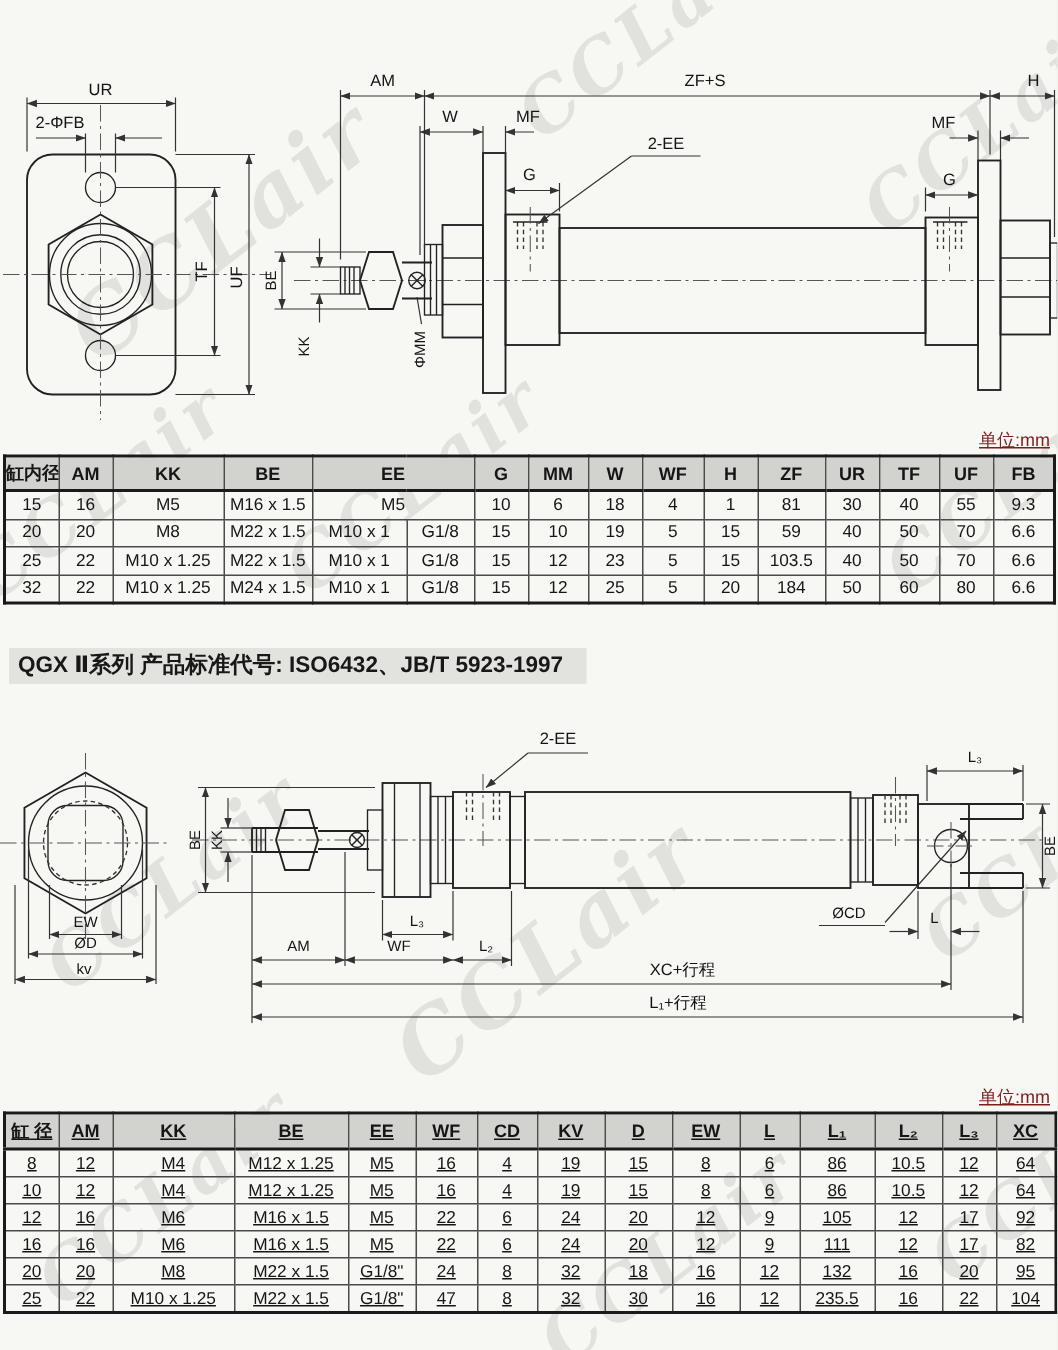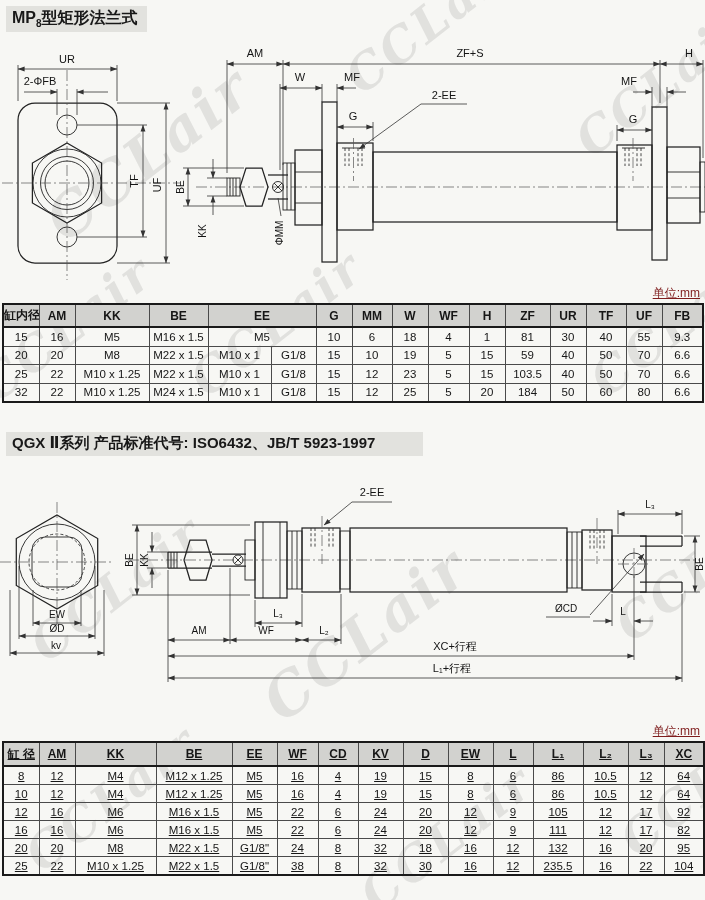--- a/index.html
+++ b/index.html
@@ -5,21 +5,21 @@
   html,body{margin:0;padding:0;background:#e9e9e7;}
   .page{position:relative;width:705px;height:900px;background:#f7f7f4;overflow:hidden;
         font-family:"Liberation Sans","DejaVu Sans",sans-serif;color:#1c1c1c;}
   .wm{position:absolute;font-family:"DejaVu Serif",serif;font-style:italic;font-weight:bold;
       font-size:48px;letter-spacing:3px;color:rgba(110,110,110,0.16);
       transform:rotate(-38deg);white-space:nowrap;pointer-events:none;z-index:1;}
   .wm.lg{font-size:58px;}
   .sec-title{position:absolute;z-index:3;font-weight:bold;font-size:16px;color:#181818;
       background:#e2e2de;padding:2px 9px 3px 6px;white-space:nowrap;}
   .sec-title sub{font-size:10px;}
-  #title-qgx{font-size:15px;top:432px;left:6px;padding-right:48px;}
+  #title-qgx{font-size:15px;top:432px;left:6px;padding-right:16px;}
   #title-mp8{top:6px;left:6px;}
   .unit{position:absolute;right:5px;z-index:3;font-size:12px;color:#7f1d1d;text-decoration:underline;}
   #unit1{top:285px;}
   #unit2{top:723px;}
   table.spec{position:absolute;left:2px;z-index:3;border-collapse:collapse;table-layout:fixed;
       width:701px;background:transparent;font-size:11.5px;color:#161616;}
   table.spec th,table.spec td{border:1px solid #4a4a4a;text-align:center;padding:0;
       overflow:hidden;white-space:nowrap;}
   table.spec th{background:#d2d2cf;font-weight:bold;height:21px;font-size:12px;
       border-bottom:2px solid #1a1a1a;}
@@ -51,21 +51,20 @@
   <span class="wm" style="left:-35px;top:300px;">CCLair</span>
   <span class="wm" style="left:175px;top:295px;">CCLair</span>
   <span class="wm" style="left:575px;top:295px;">CCLair</span>
   <span class="wm" style="left:15px;top:560px;">CCLair</span>
   <span class="wm lg" style="left:245px;top:600px;">CCLair</span>
   <span class="wm" style="left:600px;top:540px;">CCLair</span>
   <span class="wm" style="left:10px;top:770px;">CCLair</span>
   <span class="wm" style="left:345px;top:810px;">CCLair</span>
   <span class="wm" style="left:605px;top:755px;">CCLair</span>
 
-  <div class="sec-title" id="title-mp8"><span>MP</span><sub>8</sub><span>型矩形法兰式</span></div>
 
   <svg id="svg-mp8" width="705" height="252" viewBox="0 0 705 252">
     <defs>
       <marker id="ar1" viewBox="0 0 10 10" refX="9.2" refY="5" markerWidth="9" markerHeight="9" orient="auto-start-reverse">
         <path d="M0,1.6 L9.5,5 L0,8.4 z" fill="#333"></path>
       </marker>
     </defs>
 
     <g>
       <rect class="ol" x="18" y="68" width="99" height="160" rx="17"></rect>
@@ -590,21 +589,21 @@
           <td>16</td>
           <td>20</td>
           <td>95</td>
         </tr>
         <tr>
           <td>25</td>
           <td>22</td>
           <td>M10 x 1.25</td>
           <td>M22 x 1.5</td>
           <td>G1/8"</td>
-          <td>38</td>
+          <td>47</td>
           <td>8</td>
           <td>32</td>
           <td>30</td>
           <td>16</td>
           <td>12</td>
           <td>235.5</td>
           <td>16</td>
           <td>22</td>
           <td>104</td>
         </tr>

